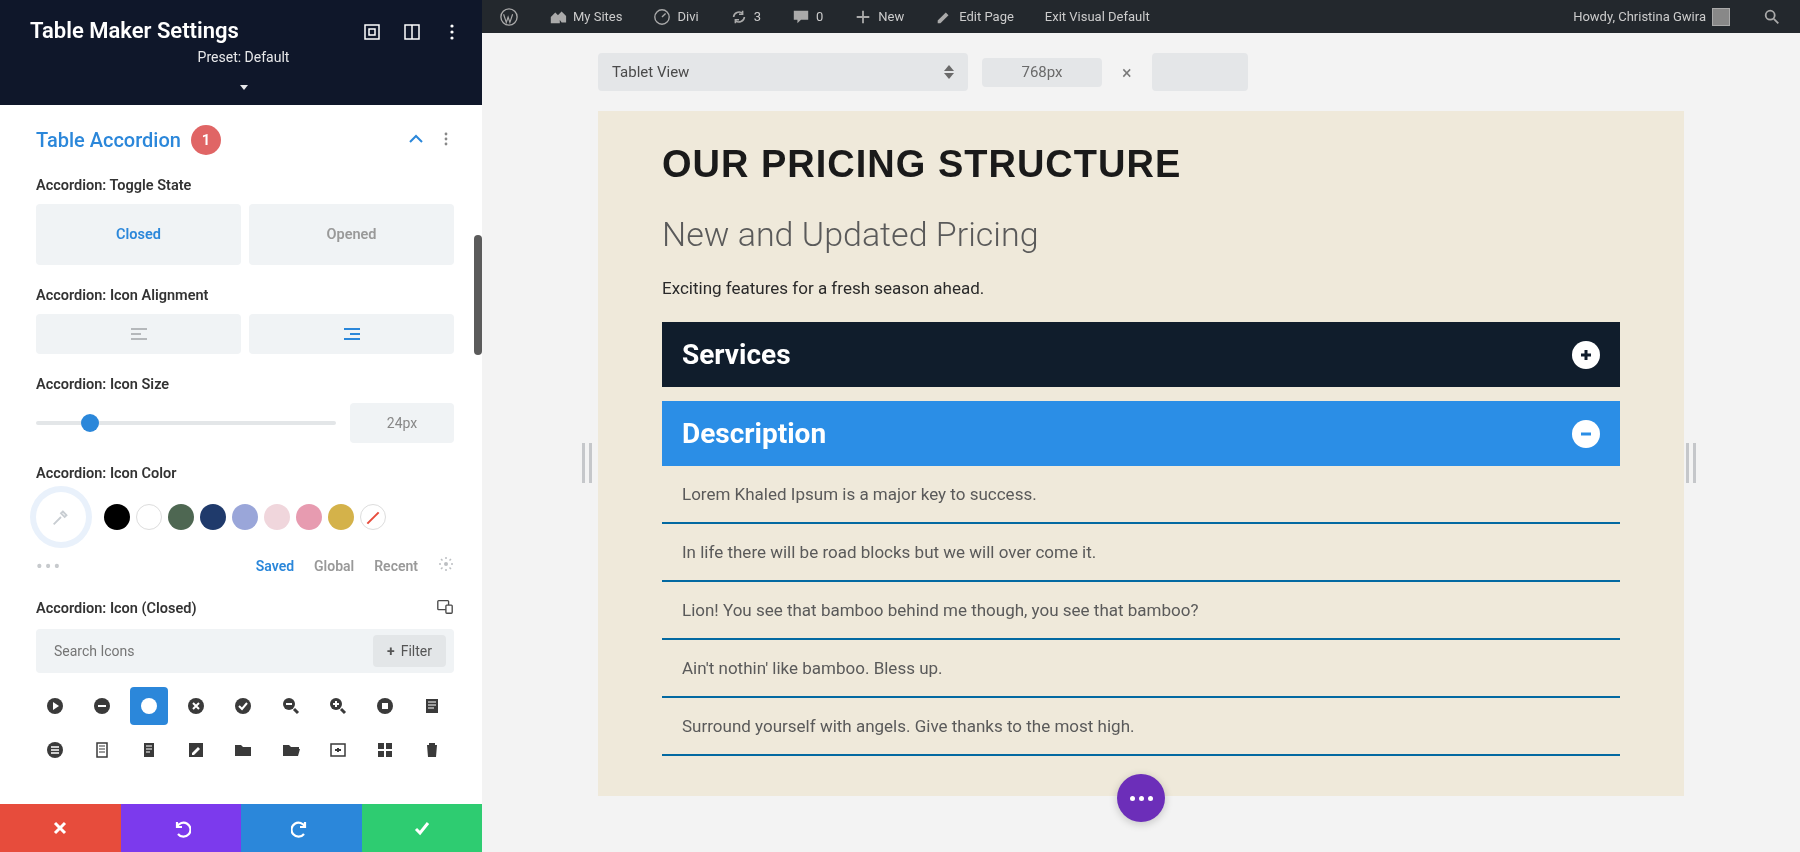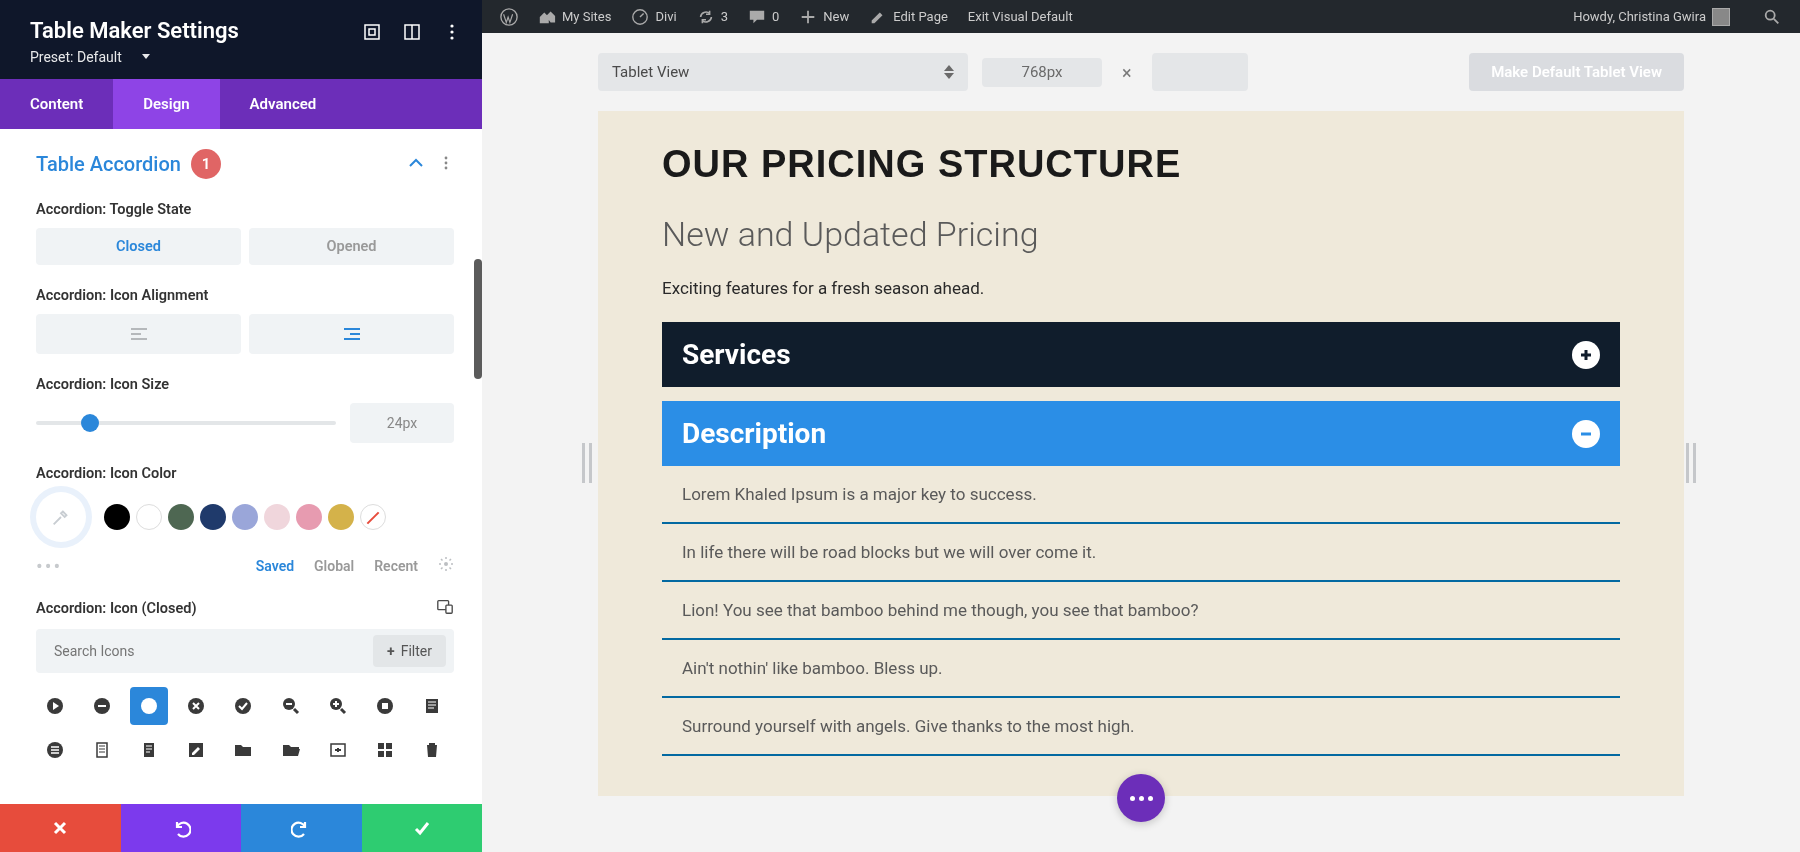--- a/index.html
+++ b/index.html
@@ -1,51 +1,51 @@
 <!DOCTYPE html>
 <html><head>
 <meta charset="utf-8">
 <style>
 * { margin: 0; padding: 0; box-sizing: border-box; font-family: -apple-system, BlinkMacSystemFont, "Segoe UI", Roboto, Helvetica, Arial, sans-serif; }
 body { width: 1800px; height: 852px; overflow: hidden; background: #e8e8e8; position: relative; }
 
 
 .wp-admin-bar { position: absolute; top: 0; left: 482px; right: 0; height: 33px; background: #23282d; color: #ccc; display: flex; align-items: center; padding: 0 8px; font-size: 13px; z-index: 10; }
-.wp-admin-bar .wp-left { display: flex; align-items: center; gap: 0; }
+.wp-admin-bar .wp-left { display: flex; align-items: center; gap: 11px; }
 .wp-admin-bar .wp-item { display: flex; align-items: center; gap: 6px; padding: 0 10px; height: 33px; cursor: pointer; }
 .wp-admin-bar .wp-right { margin-left: auto; display: flex; align-items: center; gap: 12px; }
 .wp-admin-bar .avatar { width: 18px; height: 18px; background: #888; border: 1px solid #aaa; }
 .wp-admin-bar svg { width: 18px; height: 18px; fill: #aaa; }
 .wp-search-icon { width: 40px; height: 33px; display: flex; align-items: center; justify-content: center; }
 
 
 .settings-panel { position: absolute; left: 0; top: 0; bottom: 0; width: 482px; background: #fff; display: flex; flex-direction: column; z-index: 20; }
 .panel-header { background: #0f172a; color: #fff; padding: 18px 25px 14px 30px; position: relative; }
 .panel-title { font-size: 22px; font-weight: 600; }
-.panel-preset { font-size: 14px; margin-top: 6px; opacity: .9; display: flex; align-items: center; gap: 20px; }
+.panel-preset { font-size: 14px; margin-top: 6px; opacity: .9; display: flex; align-items: center; gap: 20px; flex-direction: column; }
 .panel-header-actions { position: absolute; top: 22px; right: 20px; display: flex; gap: 20px; }
 .panel-header-actions .hicon { width: 20px; height: 20px; cursor: pointer; }
 .panel-tabs { display: flex; background: #6c2eb9; color: #fff; }
 .panel-tab { flex: 0 0 auto; padding: 16px 30px; font-size: 15px; font-weight: 600; cursor: pointer; }
 .panel-tab.active { background: #8e44e6; }
 .panel-body { flex: 1; overflow-y: auto; padding: 20px 28px 10px 36px; position: relative; }
 .panel-body::-webkit-scrollbar { width: 8px; }
 
 .section-header { display: flex; align-items: center; gap: 10px; color: #2b87da; font-size: 20px; font-weight: 500; margin-bottom: 22px; }
 .badge-one { width: 30px; height: 30px; border-radius: 50%; background: #e06565; color: #fff; display: flex; align-items: center; justify-content: center; font-size: 15px; font-weight: 600; }
 .section-header .right-icons { margin-left: auto; display: flex; gap: 14px; align-items: center; }
 .section-header .right-icons svg { width: 16px; height: 16px; fill: #2b87da; }
 .section-header .kebab { color: #999; }
 .section-header .kebab svg { fill: #888; }
 
 .field-label { font-size: 14.5px; font-weight: 600; color: #333; margin-bottom: 10px; }
 .field-group { margin-bottom: 22px; }
 
 .toggle-buttons { display: flex; gap: 8px; }
-.toggle-btn { flex: 1; padding: 10px 0; background: #f0f3f5; border: none; border-radius: 4px; font-size: 14.5px; font-weight: 600; cursor: pointer; color: #999; }
+.toggle-btn { flex: 1; padding: 22px 0; background: #f0f3f5; border: none; border-radius: 4px; font-size: 14.5px; font-weight: 600; cursor: pointer; color: #999; }
 .toggle-btn.active { color: #2b87da; }
 
 .align-buttons { display: flex; gap: 8px; }
 .align-btn { flex: 1; height: 40px; background: #f0f3f5; border: none; border-radius: 4px; display: flex; align-items: center; justify-content: center; cursor: pointer; }
 .align-btn svg { width: 20px; height: 14px; }
 .align-btn .gray line { stroke: #b5b8bb; }
 .align-btn .blue line { stroke: #2b87da; }
 
 .slider-row { display: flex; align-items: center; gap: 14px; }
 .slider-track { flex: 1; height: 4px; background: #e3e6e8; border-radius: 2px; position: relative; }
@@ -212,25 +212,20 @@
             <rect x="3" y="3" width="14" height="14" fill="none" stroke="#fff" stroke-width="1.5"></rect>
             <path d="M10 3v14" stroke="#fff" stroke-width="1.5"></path>
           </svg></div>
       <div class="hicon"><svg viewBox="0 0 20 20">
             <circle cx="10" cy="4" r="1.6" fill="#fff"></circle>
             <circle cx="10" cy="10" r="1.6" fill="#fff"></circle>
             <circle cx="10" cy="16" r="1.6" fill="#fff"></circle>
           </svg></div>
     </div>
   </div>
-  <div class="panel-tabs">
-    <div class="panel-tab">Content</div>
-    <div class="panel-tab active">Design</div>
-    <div class="panel-tab">Advanced</div>
-  </div>
 
   <div class="panel-body">
     <div class="scroll-indicator"></div>
 
     <div class="section-header">
       <span>Table Accordion</span>
       <span class="badge-one">1</span>
       <span class="right-icons">
         <span><svg viewBox="0 0 16 16">
               <path d="M2 11l6-6 6 6" fill="none" stroke="#2b87da" stroke-width="2"></path>
@@ -477,21 +472,20 @@
             <path d="M0 6l5-6 5 6z"></path>
           </svg>
           <svg viewBox="0 0 10 6">
             <path d="M0 0l5 6 5-6z"></path>
           </svg>
         </span>
     </div>
     <div class="px-box">768px</div>
     <div class="x-sep">×</div>
     <div class="empty-box"></div>
-    <button class="make-default">Make Default Tablet View</button>
   </div>
 
   <div class="resize-handle left">
       <span></span>
       <span></span>
     </div>
   <div class="resize-handle right">
       <span></span>
       <span></span>
     </div>

